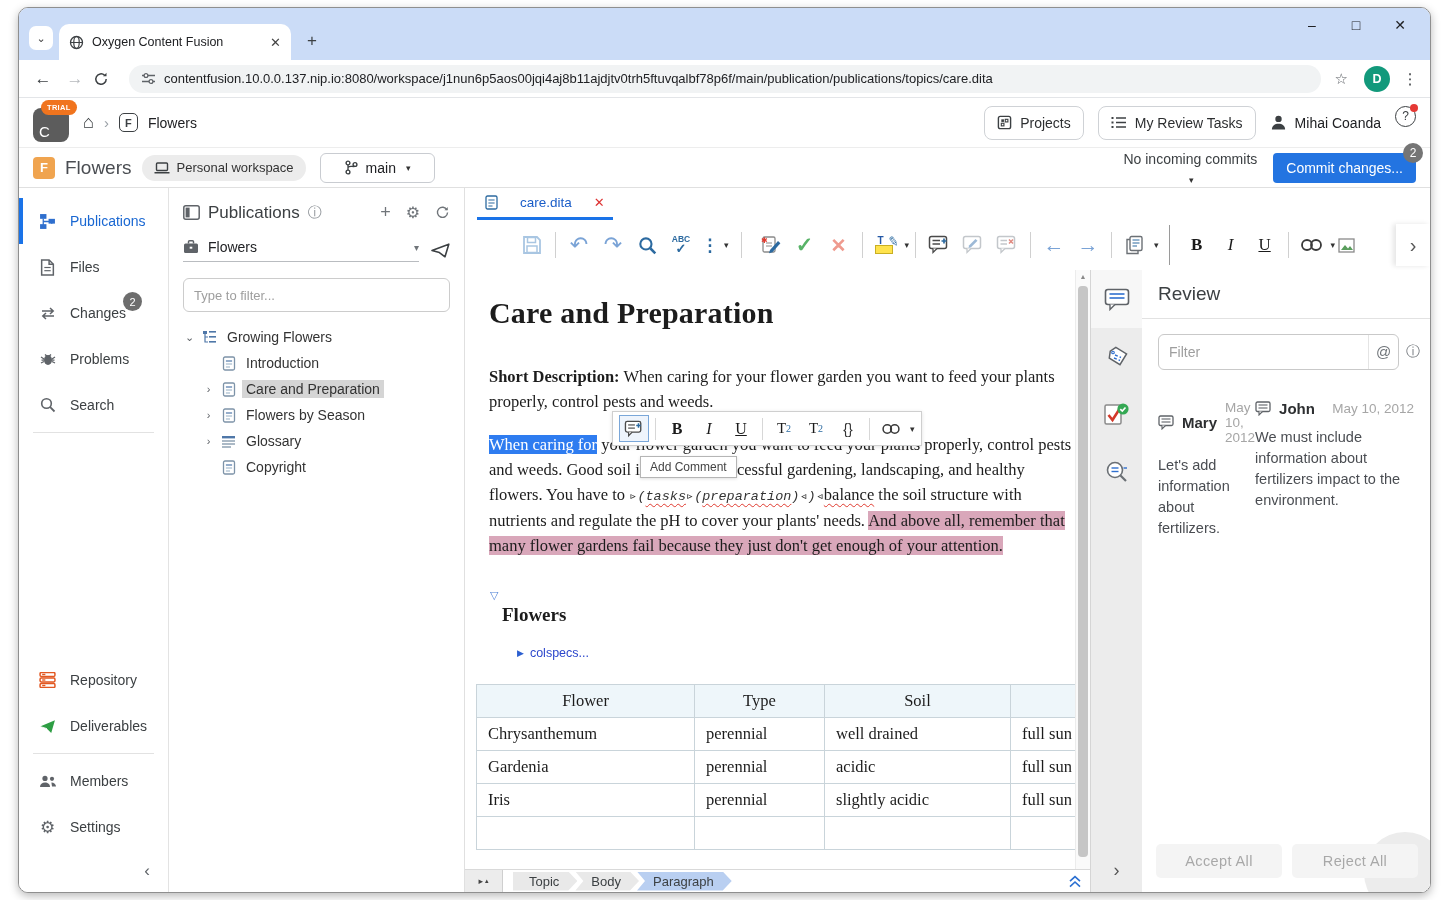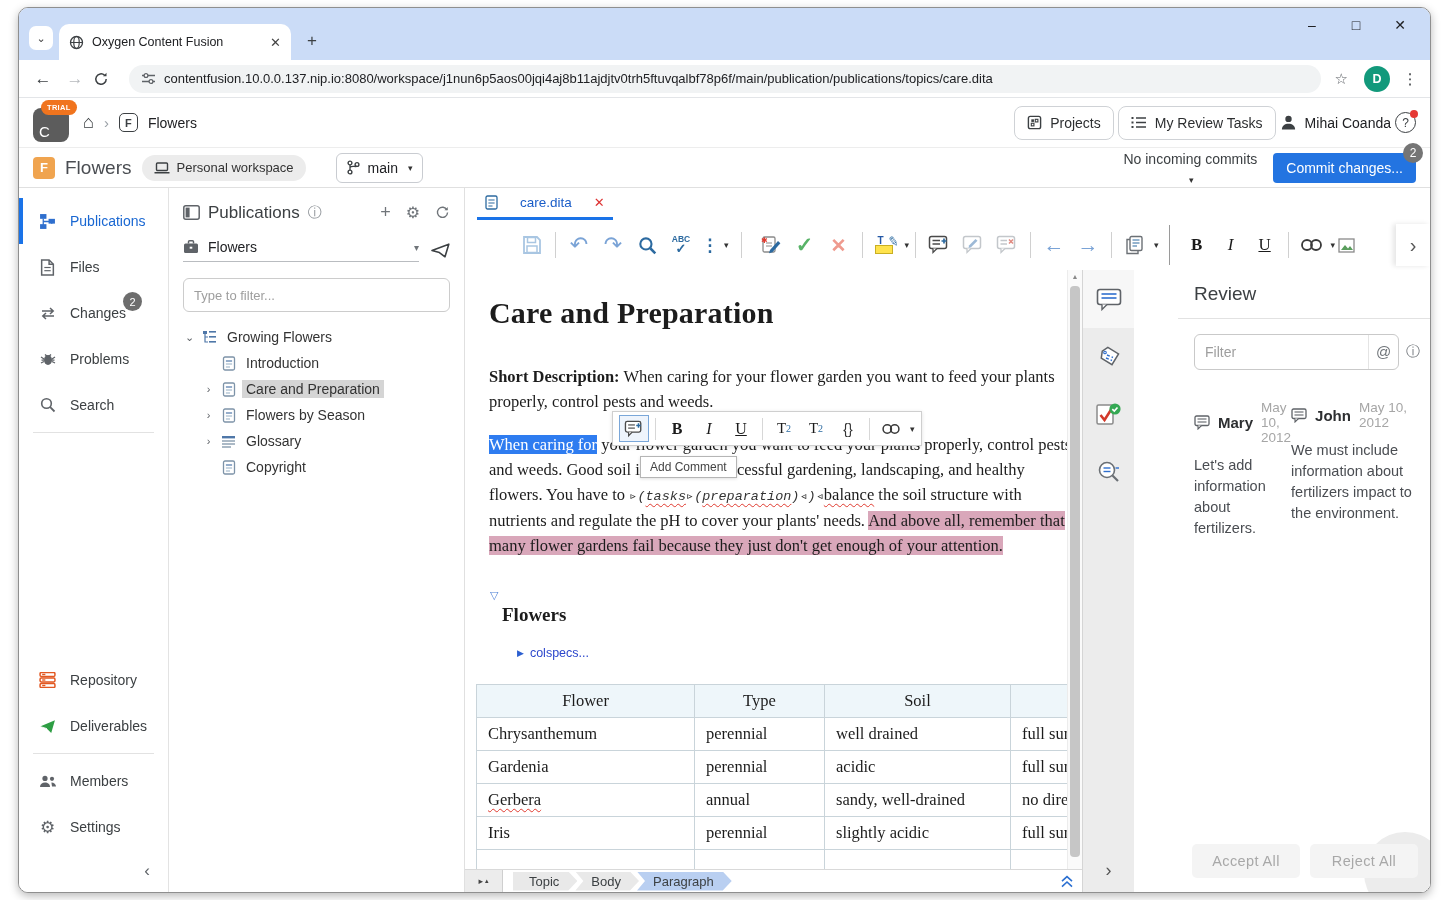--- a/index.html
+++ b/index.html
@@ -33,35 +33,35 @@
   .app-header { height:50px; background:#fff; border-bottom:1px solid #ededed; display:flex; align-items:center; padding:0 14px; gap:10px; flex:none; }
   .logo-wrap { position:relative; width:40px; height:38px; }
   .logo { position:absolute; left:0; bottom:0; width:36px; height:34px; background:#5c5c5c; border-radius:8px;
     color:#fff; font-size:15px; display:flex; align-items:flex-end; justify-content:flex-start; padding:0 0 2px 6px; }
   .trial { position:absolute; left:8px; top:-4px; background:#f0741e; color:#fff; font-size:7.5px; font-weight:bold;
     padding:3px 6px; border-radius:9px; letter-spacing:.3px; }
   .crumb-sep { color:#9aa0a6; font-size:15px; }
   .f-chip { width:19px; height:19px; border:1.6px solid #3c4043; border-radius:5px; font-size:11px; font-weight:bold;
     color:#3c4043; display:flex; align-items:center; justify-content:center; }
   .crumb-label { font-size:14px; color:#202124; }
-  .hdr-right { margin-left:auto; display:flex; align-items:center; gap:4px; }
+  .hdr-right { margin-left:auto; display:flex; gap:14px; }
   .hdr-btn { height:34px; border:1px solid #cfd2d6; border-radius:8px; display:flex; align-items:center; gap:8px;
     padding:0 12px; font-size:14px; color:#2d2f31; background:#fff; }
   .user { display:flex; align-items:center; gap:8px; font-size:14px; color:#202124; }
   .help { position:relative; width:21px; height:21px; border:1.6px solid #3c4043; border-radius:50%; color:#3c4043;
     font-size:12px; display:flex; align-items:center; justify-content:center; }
   .help .dot { position:absolute; right:-3px; top:-3px; width:8px; height:8px; background:#e53935; border-radius:50%; }
 
   
   .project-bar { height:40px; background:#fff; border-bottom:1px solid #e0e0e0; display:flex; align-items:center; padding:0 14px; gap:10px; flex:none; }
   .f-square { width:22px; height:22px; background:#f0a44f; border-radius:4px; color:#fff; font-weight:bold; font-size:13px;
     display:flex; align-items:center; justify-content:center; }
   .proj-name { font-size:19px; color:#4a4d52; }
   .ws-pill { height:26px; background:#ececec; border-radius:13px; display:flex; align-items:center; gap:7px; padding:0 12px; font-size:13px; color:#333; }
-  .branch-sel { height:30px; border:1px solid #c9ccd1; border-radius:6px; display:flex; align-items:center; gap:8px; padding:0 10px; font-size:14px; color:#202124; margin-left:20px; }
+  .branch-sel { height:30px; border:1px solid #c9ccd1; border-radius:6px; display:flex; align-items:center; gap:8px; padding:0 24px; font-size:14px; color:#202124; margin-left:4px; }
   .pb-right { margin-left:auto; display:flex; align-items:center; gap:16px; }
   .incoming { font-size:14px; color:#3c4043; display:flex; gap:8px; align-items:center;flex-direction:column; }
   .commit-btn { position:relative; height:30px; background:#2374e1; color:#fff; border-radius:4px; font-size:14px;
     display:flex; align-items:center; padding:0 13px; }
   .commit-badge { position:absolute; right:-7px; top:-10px; width:20px; height:20px; background:#757575; color:#fff;
     border-radius:50%; font-size:12px; display:flex; align-items:center; justify-content:center; }
 
   
   .main-row { flex:1; min-height:0; display:flex; }
 
@@ -171,21 +171,21 @@
   .sb-collapse { margin-left:auto; margin-right:8px; display:flex; }
 
   
   .icon-strip { width:52px; background:#ececec; border-left:1px solid #d5d5d5; display:flex; flex-direction:column; align-items:stretch; flex:none; }
   .strip-tile { height:58px; display:flex; align-items:center; justify-content:center; }
   .strip-tile.active { background:#f7f7f7; }
   .strip-spacer { flex:1; }
   .strip-collapse { height:44px; display:flex; align-items:center; justify-content:center; color:#555; font-size:18px; }
 
   
-  .review-panel { width:252px; background:#fff; display:flex; flex-direction:column; position:relative; overflow:hidden; flex:none;margin-left:44px; }
+  .review-panel { width:288px; background:#fff; display:flex; flex-direction:column; position:relative; overflow:hidden; flex:none; }
   .rv-head { height:49px; display:flex; align-items:center; padding:0 16px; border-bottom:1px solid #e2e2e2; flex:none; }
   .rv-title { font-size:19px; color:#3c4043; }
   .rv-filter-row { display:flex; align-items:center; padding:15px 10px 6px 16px; gap:7px; flex:none; }
   .rv-filter-box { flex:1; height:36px; border:1px solid #c9c9c9; border-radius:6px; display:flex; align-items:center; overflow:hidden; }
   .rv-filter-box input { border:none; outline:none; flex:1; min-width:0; padding:0 10px; font-size:14px; color:#3b82f6; }
   .rv-filter-box input::placeholder { color:#9e9e9e; }
   .rv-at { width:30px; text-align:center; color:#70757a; font-size:15px; border-left:1px solid #e4e4e4; line-height:34px; }
   .rv-info { color:#70757a; font-size:14px; }
   .rv-comments { padding:10px 16px 0 16px; display:flex; flex-direction:row; flex:none; }
   .rv-comment .c-head { display:flex; align-items:center; gap:8px; margin-top:14px; }
@@ -719,26 +719,20 @@
                       <td>well drained</td>
                       <td>full sun</td>
                 </tr>
                 <tr>
                   <td>Gardenia</td>
                       <td>perennial</td>
                       <td>acidic</td>
                       <td>full sun</td>
                 </tr>
                 <tr>
-                  <td><span class="squig">Gerbera</span></td>
-                      <td>annual</td>
-                      <td>sandy, well-drained</td>
-                      <td>no direct</td>
-                </tr>
-                <tr>
                   <td>Iris</td>
                       <td>perennial</td>
                       <td>slightly acidic</td>
                       <td>full sun</td>
                 </tr>
                 <tr>
                       <td></td>
                       <td></td>
                       <td></td>
                       <td></td>

